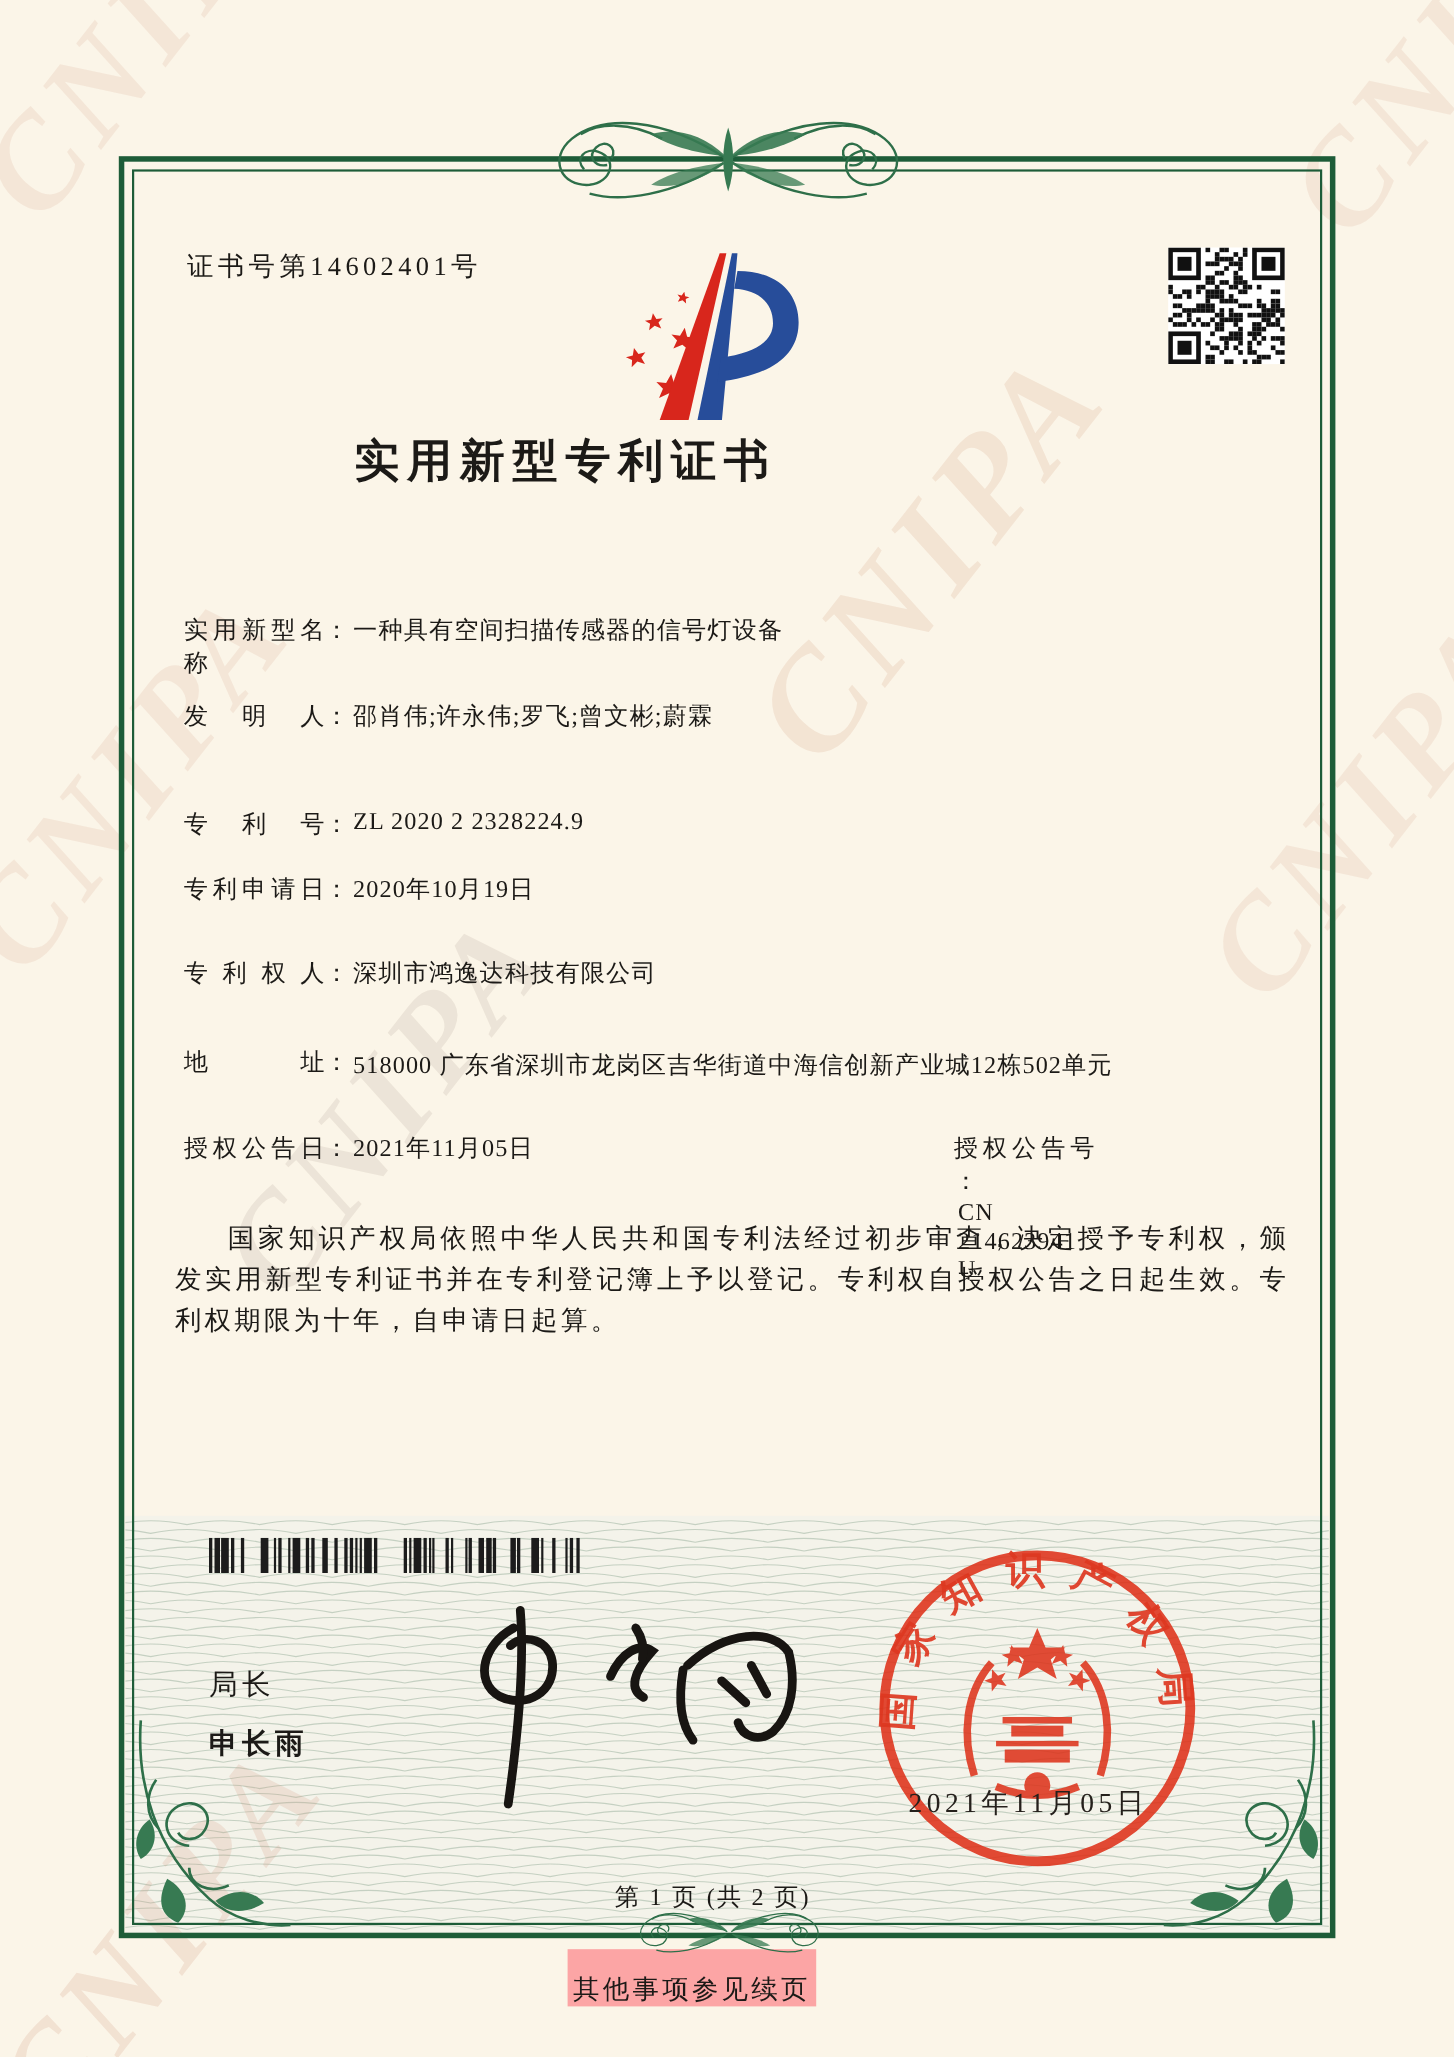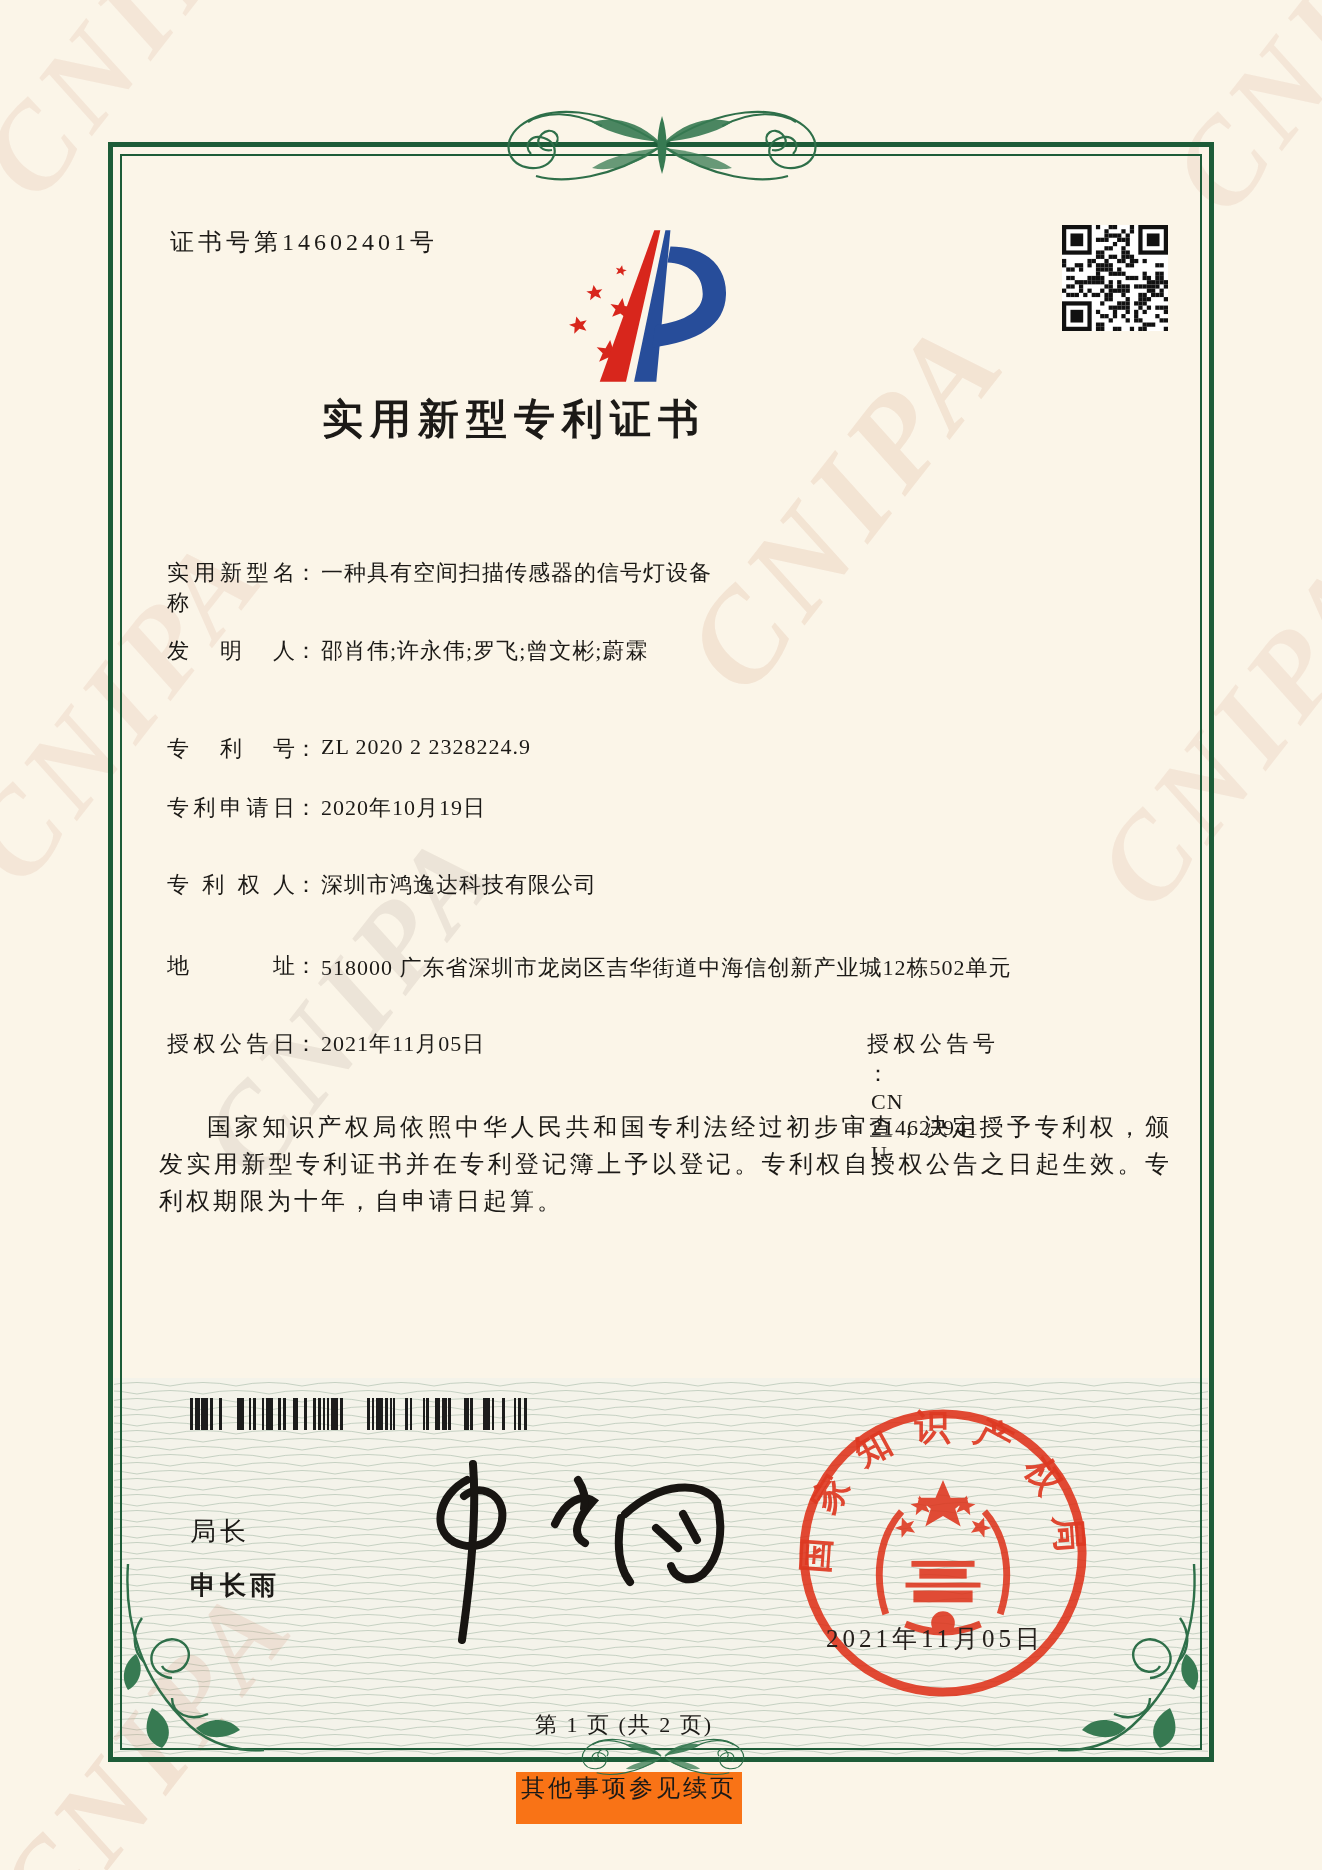--- a/index.html
+++ b/index.html
@@ -50,23 +50,23 @@
 
   .barcode{position:absolute;left:190px;top:1398px;width:338px;height:32px;z-index:4;}
 
   .issuer-title{position:absolute;left:190px;top:1514px;font-size:26px;font-weight:normal;font-family:"Liberation Sans","DejaVu Sans",sans-serif;z-index:4;letter-spacing:4px;}
   .issuer-name{position:absolute;left:190px;top:1568px;font-size:26px;font-weight:bold;font-family:"Liberation Sans","DejaVu Sans",sans-serif;z-index:4;letter-spacing:4px;}
   .signature{position:absolute;left:372px;top:1452px;width:360px;height:205px;z-index:5;}
 
   .seal{position:absolute;left:795px;top:1405px;width:296px;height:296px;z-index:7;opacity:.95;}
   .seal-date{position:absolute;left:826px;top:1622px;font-size:25px;letter-spacing:4px;color:#25201c;z-index:8;white-space:nowrap;}
 
-  .page-info{position:absolute;left:92px;top:1710px;width:1024px;text-align:center;font-size:22px;letter-spacing:2px;z-index:6;padding-left:20px;}
-
-  .note-box{position:absolute;left:516px;top:1772px;width:226px;height:52px;background:#f97316;z-index:4;display:flex;align-items:flex-start;justify-content:center;}
+  .page-info{position:absolute;left:116px;top:1710px;width:1024px;text-align:center;font-size:22px;letter-spacing:2px;z-index:6;padding-left:20px;}
+
+  .note-box{position:absolute;left:516px;top:1772px;width:226px;height:52px;background:#fca5a5;z-index:4;display:flex;align-items:flex-end;justify-content:center;}
   .note-box span{font-size:24px;letter-spacing:3px;}
 </style>
 </head>
 <body>
 
 <div class="page">
 
   <svg width="0" height="0" style="position:absolute">
     <defs>
       <path id="star5" d="M0,-10 2.94,-3.09 10,-3.09 4.76,1.18 6.88,8.09 0,4 -6.88,8.09 -4.76,1.18 -10,-3.09 -2.94,-3.09 Z"></path>

